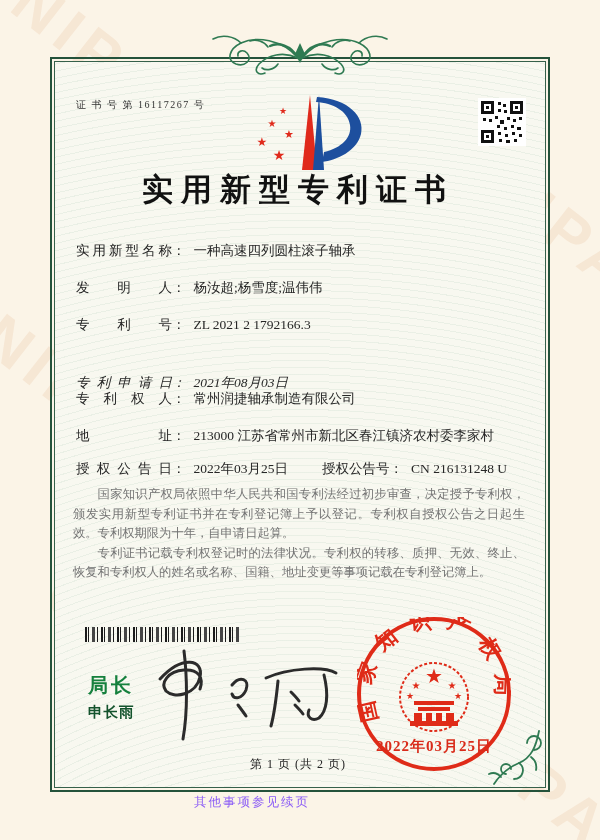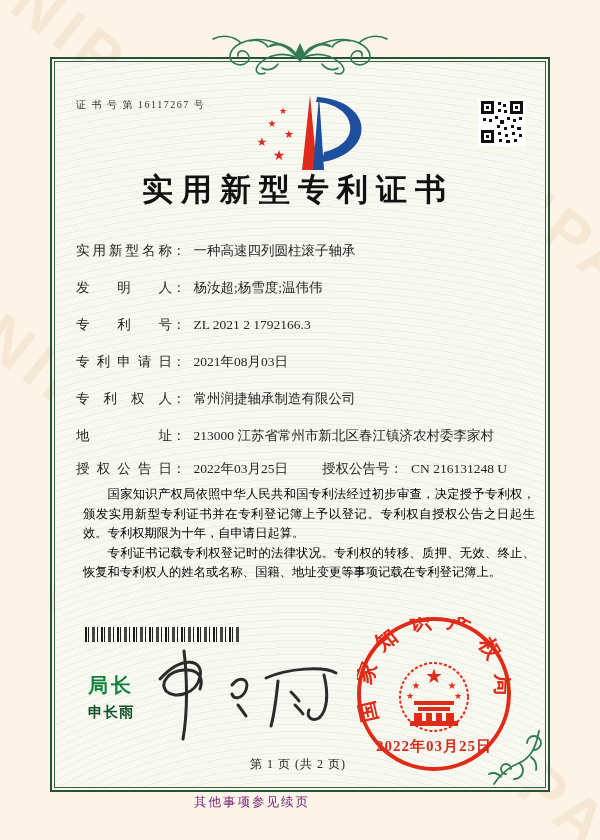--- a/index.html
+++ b/index.html
@@ -24,39 +24,39 @@
   .qr{position:absolute;left:478px;top:98px;width:48px;height:48px;background:#fff;}
 
   .title{position:absolute;left:50px;top:169px;width:496px;text-align:center;
          font-size:31px;font-weight:bold;letter-spacing:8px;color:#111;}
 
   .row{position:absolute;left:76px;width:450px;font-size:13.5px;color:#262626;white-space:nowrap;}
   .row .label{display:inline-block;width:96px;text-align:justify;text-align-last:justify;}
   .row .value{margin-left:8px;}
   .grant2{margin-left:34px;}
 
-  .paras{position:absolute;left:83px;top:485px;width:452px;font-size:12.3px;line-height:19.5px;
-         color:#000000;text-align:justify;}
+  .paras{position:absolute;left:73px;top:485px;width:452px;font-size:12.3px;line-height:19.5px;
+         color:#737373;text-align:justify;}
   .paras p{margin:0;text-indent:2em;}
 
   .barcode{position:absolute;left:85px;top:627px;width:156px;height:15px;
       background:repeating-linear-gradient(90deg,#1b1b1b 0 2px,transparent 2px 3px,#1b1b1b 3px 4px,
       transparent 4px 7px,#454545 7px 10px,transparent 10px 12px,#1b1b1b 12px 13px,transparent 13px 16px);}
 
   .signer-title{position:absolute;left:88px;top:672px;font-size:20px;font-weight:600;color:#15803d;letter-spacing:3px;}
   .signer-name{position:absolute;left:88px;top:703px;font-size:14.5px;font-weight:600;color:#14532d;letter-spacing:1px;}
   .signature{position:absolute;left:128px;top:645px;width:215px;height:100px;}
 
   .seal{position:absolute;left:357px;top:617px;width:154px;height:154px;}
   .seal-ring{position:absolute;left:0;top:0;width:146px;height:146px;border:4px solid #df2b18;border-radius:50%;}
   .seal-date{position:absolute;left:-2px;top:120px;width:158px;text-align:center;
       font-size:15px;font-weight:600;color:#d92b1a;letter-spacing:1px;white-space:nowrap;}
 
   .page-info{position:absolute;left:50px;top:756px;width:496px;text-align:center;font-size:12px;color:#222;letter-spacing:1px;}
-  .foot-note{position:absolute;left:0;top:794px;width:504px;text-align:center;font-size:12.5px;color:#701a75;letter-spacing:2px;}
+  .foot-note{position:absolute;left:0;top:794px;width:504px;text-align:center;font-size:12.5px;color:#8b5cf6;letter-spacing:2px;}
 
   .top-ornament{position:absolute;left:208px;top:33px;width:184px;height:48px;}
   .corner-ornament{position:absolute;left:487px;top:727px;width:58px;height:60px;}
 </style>
 </head>
 <body>
 
 <div class="page">
 
   <div class="wm" style="left:-45px;top:-5px;">CNIPA</div>
@@ -143,21 +143,21 @@
 
   <div class="row" style="top:242px;">
     <span class="label">实用新型名称</span><span>：</span><span class="value">一种高速四列圆柱滚子轴承</span>
   </div>
   <div class="row" style="top:279px;">
     <span class="label">发明人</span><span>：</span><span class="value">杨汝超;杨雪度;温伟伟</span>
   </div>
   <div class="row" style="top:316px;">
     <span class="label">专利号</span><span>：</span><span class="value">ZL 2021 2 1792166.3</span>
   </div>
-  <div class="row" style="top:353px;">
+  <div class="row" style="top:374px;font-style:italic;">
     <span class="label">专利申请日</span><span>：</span><span class="value">2021年08月03日</span>
   </div>
   <div class="row" style="top:390px;">
     <span class="label">专利权人</span><span>：</span><span class="value">常州润捷轴承制造有限公司</span>
   </div>
   <div class="row" style="top:427px;">
     <span class="label">地址</span><span>：</span><span class="value">213000 江苏省常州市新北区春江镇济农村委李家村</span>
   </div>
   <div class="row" style="top:460px;">
     <span class="label">授权公告日</span><span>：</span><span class="value">2022年03月25日</span><span class="grant2">授权公告号</span><span>：</span><span class="value">CN 216131248 U</span>

